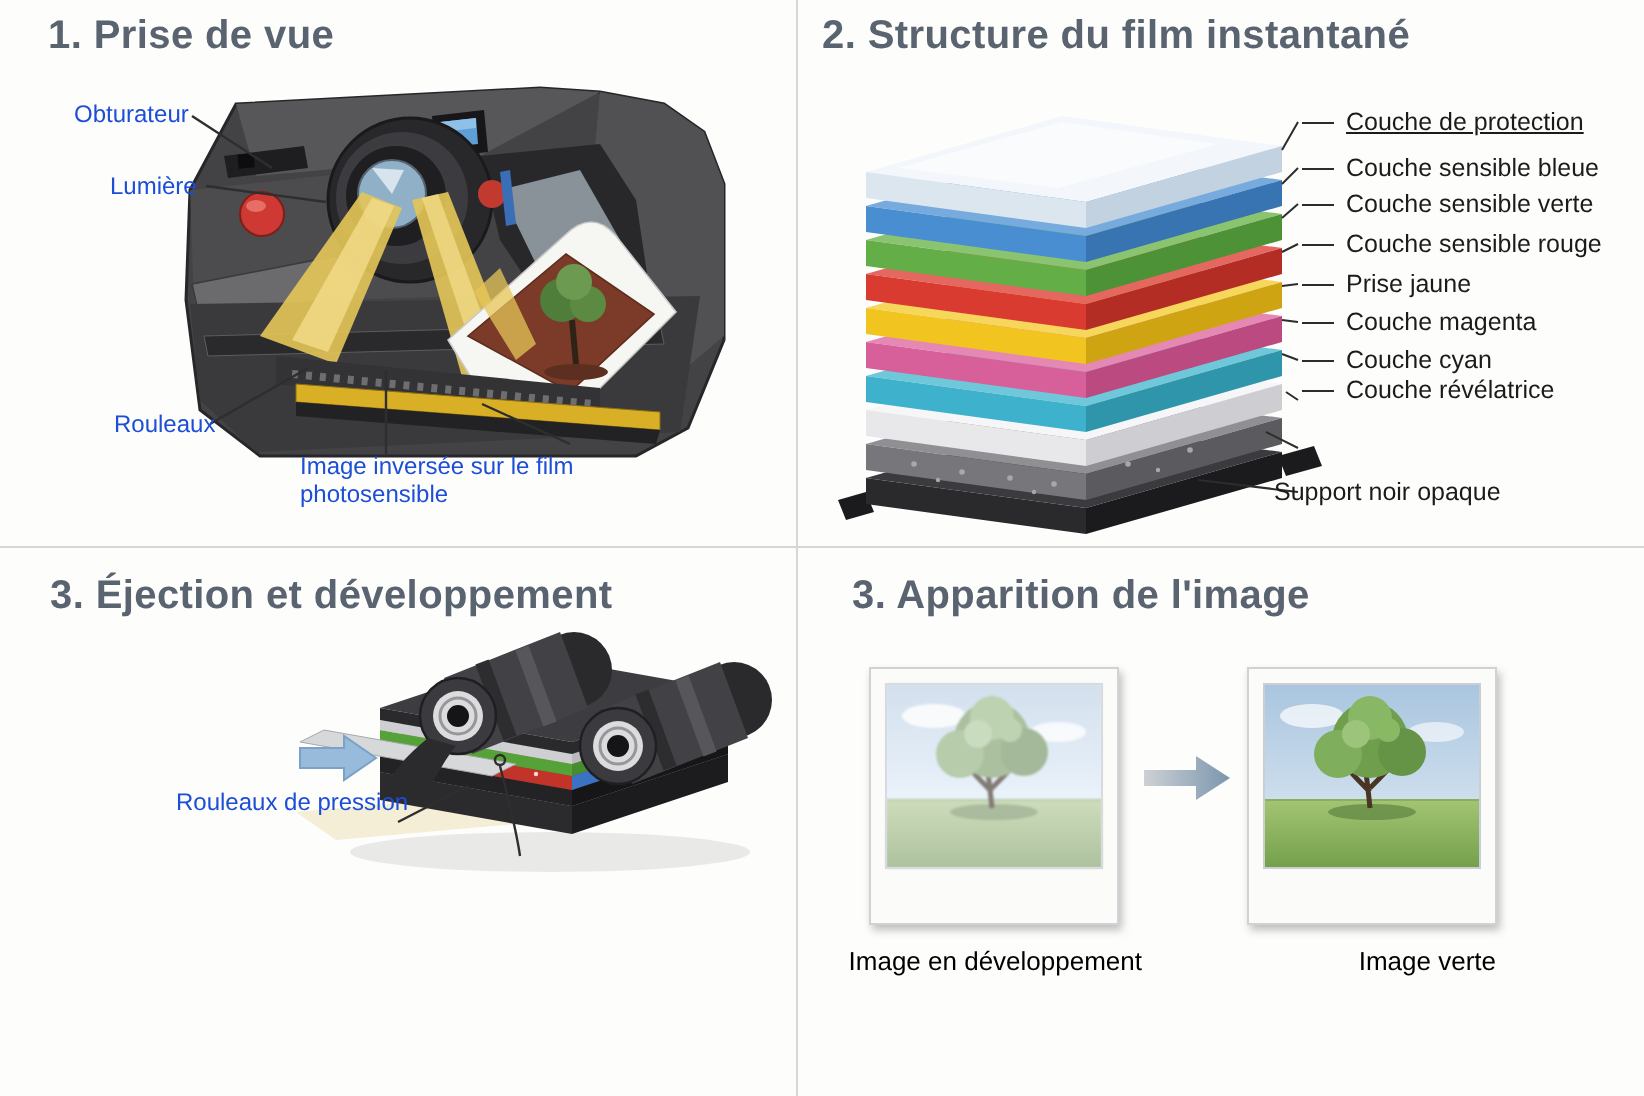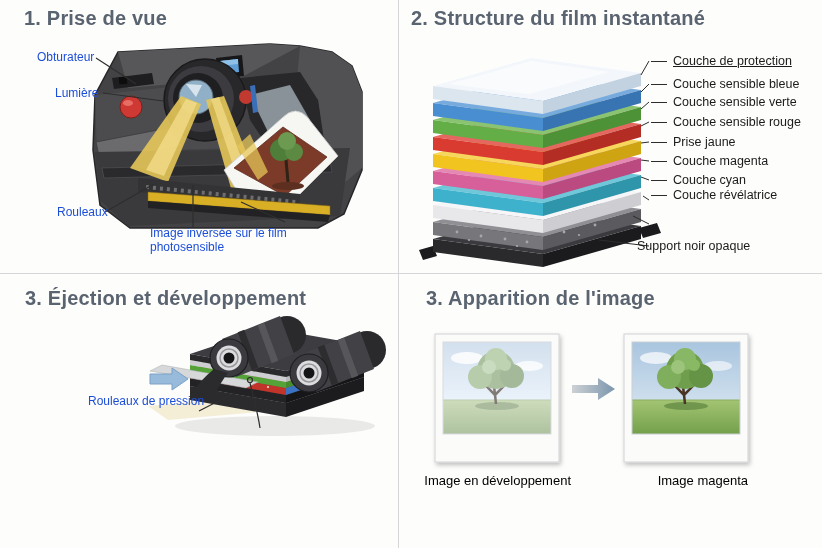--- a/index.html
+++ b/index.html
@@ -381,16 +381,16 @@
       <g>
         <rect x="225" y="60" width="124" height="128" fill="#fbfbfa" stroke="#d2d2d4" stroke-width="1" filter="url(#ds)"></rect>
         <g transform="translate(233,68)">
           <use href="#treePhoto"></use>
         </g>
         <rect x="233" y="68" width="108" height="92" fill="none" stroke="#c9cfd4" stroke-width="1"></rect>
       </g>
     </svg>
 
     <div class="caption" style="left:24px;top:199px;width:148px;">Image en développement</div>
-    <div class="caption" style="left:225px;top:199px;width:124px;">Image magenta</div>
+    <div class="caption" style="left:225px;top:199px;width:124px;">Image verte</div>
   </div>
 
 </div>
 
 </body></html>

